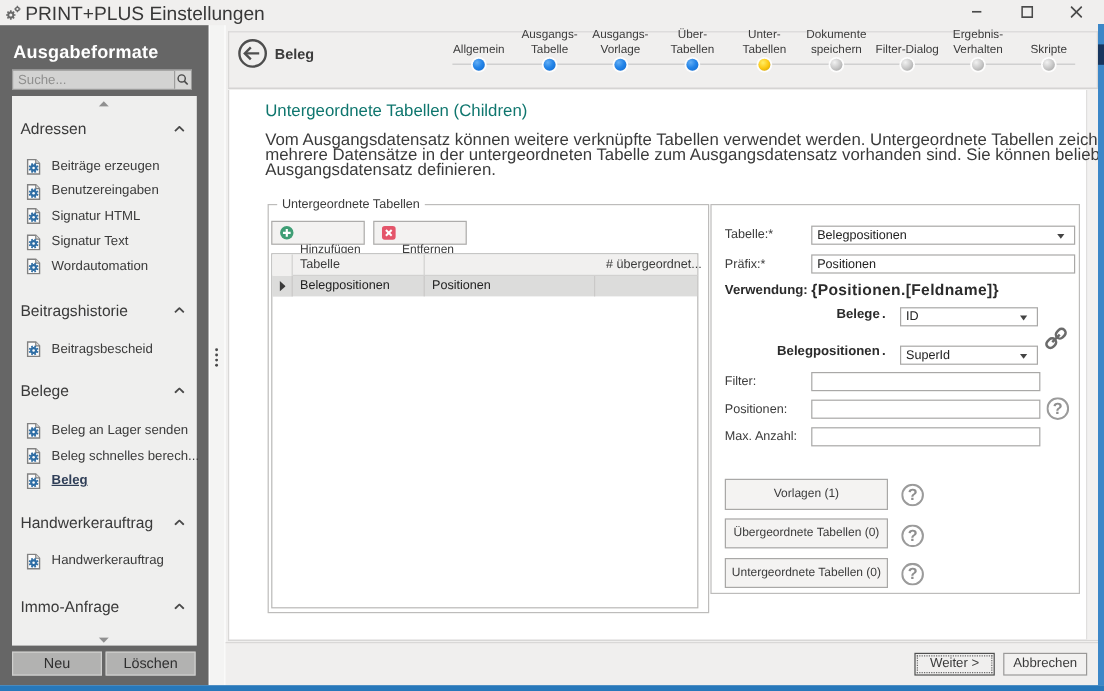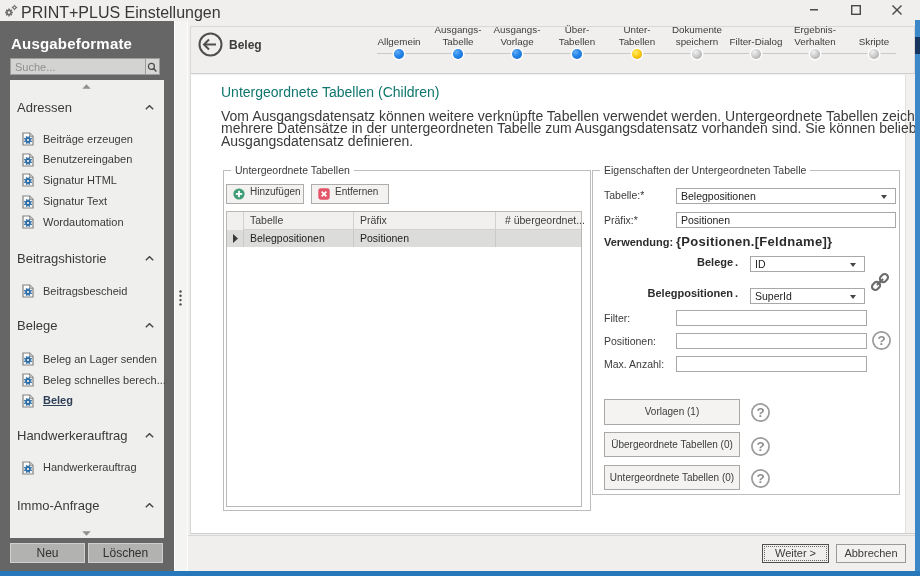--- a/index.html
+++ b/index.html
@@ -37,21 +37,21 @@
 
 #contentpanel { left:190px; top:75px; width:725px; height:459px; background:#ffffff; border-left:1px solid #d9d8d7; border-bottom:1px solid #cfcecd; }
 #pageheading { left:30px; top:9px; font-size:14px; color:#0f766e; }
 #pagepara { left:30px; top:35px; width:700px; font-size:14px; line-height:12.3px; color:#3b3b3b; white-space:nowrap; }
 
 .groupbox { position:absolute; border:1px solid #bdbcbb; }
 .gblabel { position:absolute; top:-7px; left:7px; background:#fff; padding:0 4px; font-size:10.5px; color:#3b3b3b; white-space:nowrap; }
 
 #gbleft { left:32px; top:95px; width:368px; height:341px; }
 .toolbtn { position:absolute; height:20px; background:#f3f2f1; border:1px solid #adacab; font-size:10px; color:#3b3b3b; }
-.toolbtn span { position:absolute; left:23px; top:1px; }
+.toolbtn span { position:absolute; left:23px; top:18px; }
 
 
 #grid { position:absolute; left:2px; top:40px; width:356px; height:296px; border:1px solid #b9b8b7; background:#fff; }
 #gridheadrow { position:absolute; left:0; top:0; width:354px; height:18px; background:#f1f0ef; border-bottom:1px solid #d2d1d0; }
 .gridhcell { position:absolute; top:0; height:18px; border-right:1px solid #d2d1d0; font-size:10.5px; color:#3b3b3b; }
 .gridhcell div { margin:2px 0 0 5px; }
 #gridindic { position:absolute; left:0; top:0; width:17px; height:18px; background:#f1f0ef; border-right:1px solid #d2d1d0; }
 #gridrow { position:absolute; left:0; top:18px; width:354px; height:17px; background:#dcdcdb; }
 .gridcell { position:absolute; top:0; height:17px; border-right:1px solid #cac9c8; font-size:10.5px; color:#222; }
 .gridcell div { margin:2px 0 0 5px; }
@@ -384,23 +384,20 @@
         <line x1="8.4" y1="3.6" x2="3.6" y2="8.4" stroke="#fff" stroke-width="1.7"></line>
       </svg>
       <span>Entfernen</span>
     </div>
     <div id="grid">
       <div id="gridheadrow">
         <div id="gridindic"></div>
         <div class="gridhcell" style="left:18px;width:109px;">
             <div>Tabelle</div>
           </div>
-        <div class="gridhcell" style="left:128px;width:141px;">
-            <div>Präfix</div>
-          </div>
         <div class="gridhcell" style="left:270px;width:84px;border-right:none;">
             <div>&nbsp;#&nbsp;übergeordnet...</div>
           </div>
       </div>
       <div id="gridrow">
         <div class="gridcell" style="left:0;width:17px;background:#dcdcdb;">
           <svg width="5" height="9" style="margin:4px 0 0 6px">
               <polygon points="0,0 5,4.5 0,9" fill="#3a3a3a"></polygon>
             </svg>
         </div>
@@ -409,21 +406,20 @@
           </div>
         <div class="gridcell" style="left:128px;width:141px;">
             <div>Positionen</div>
           </div>
         <div class="gridcell" style="left:270px;width:84px;border-right:none;"></div>
       </div>
     </div>
   </div>
 
   <div class="groupbox" id="gbright">
-    <div class="gblabel">Eigenschaften der Untergeordneten Tabelle</div>
     <div class="flabel" style="top:18px;">Tabelle:*</div>
     <div class="tbox combo" style="left:83px;top:17px;width:220px;height:16px;">
         <div>Belegpositionen</div>
         <span class="arr"></span>
       </div>
     <div class="flabel" style="top:43px;">Präfix:*</div>
     <div class="tbox" style="left:83px;top:41px;width:220px;height:16px;">
         <div>Positionen</div>
       </div>
     <div class="blabel" style="left:11px;top:65px;">Verwendung:</div>

